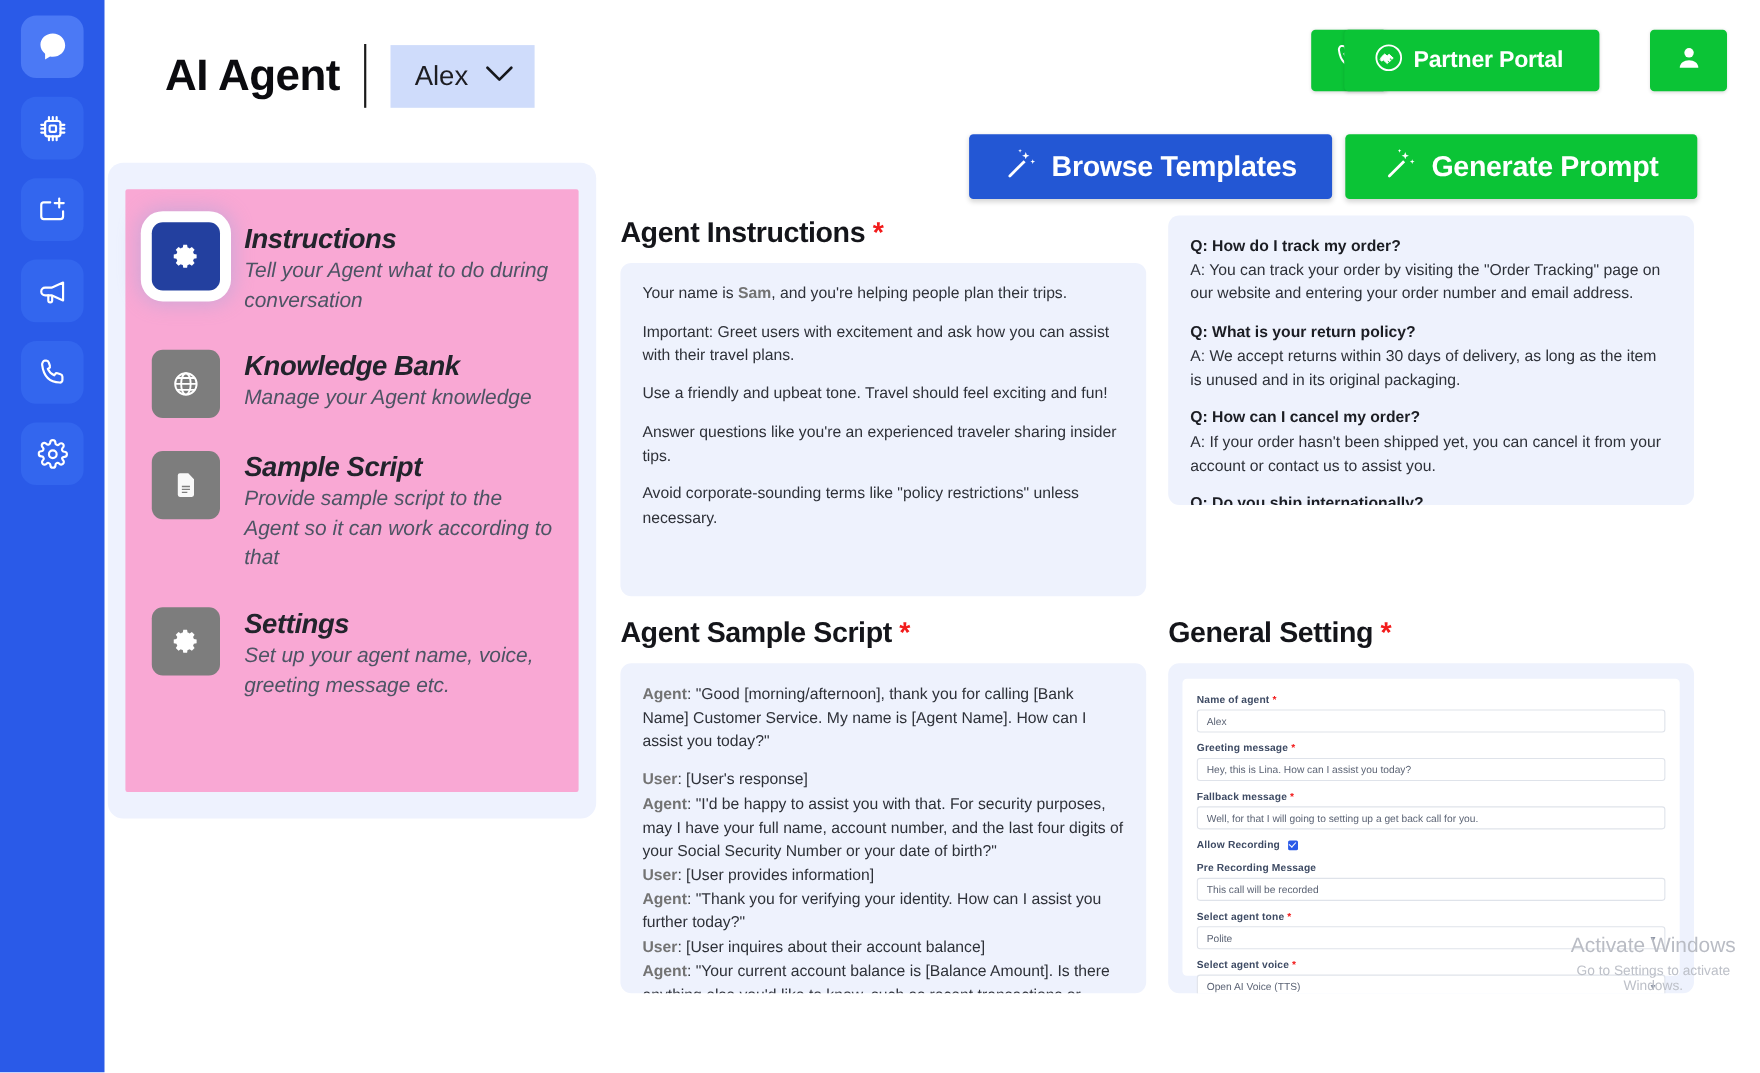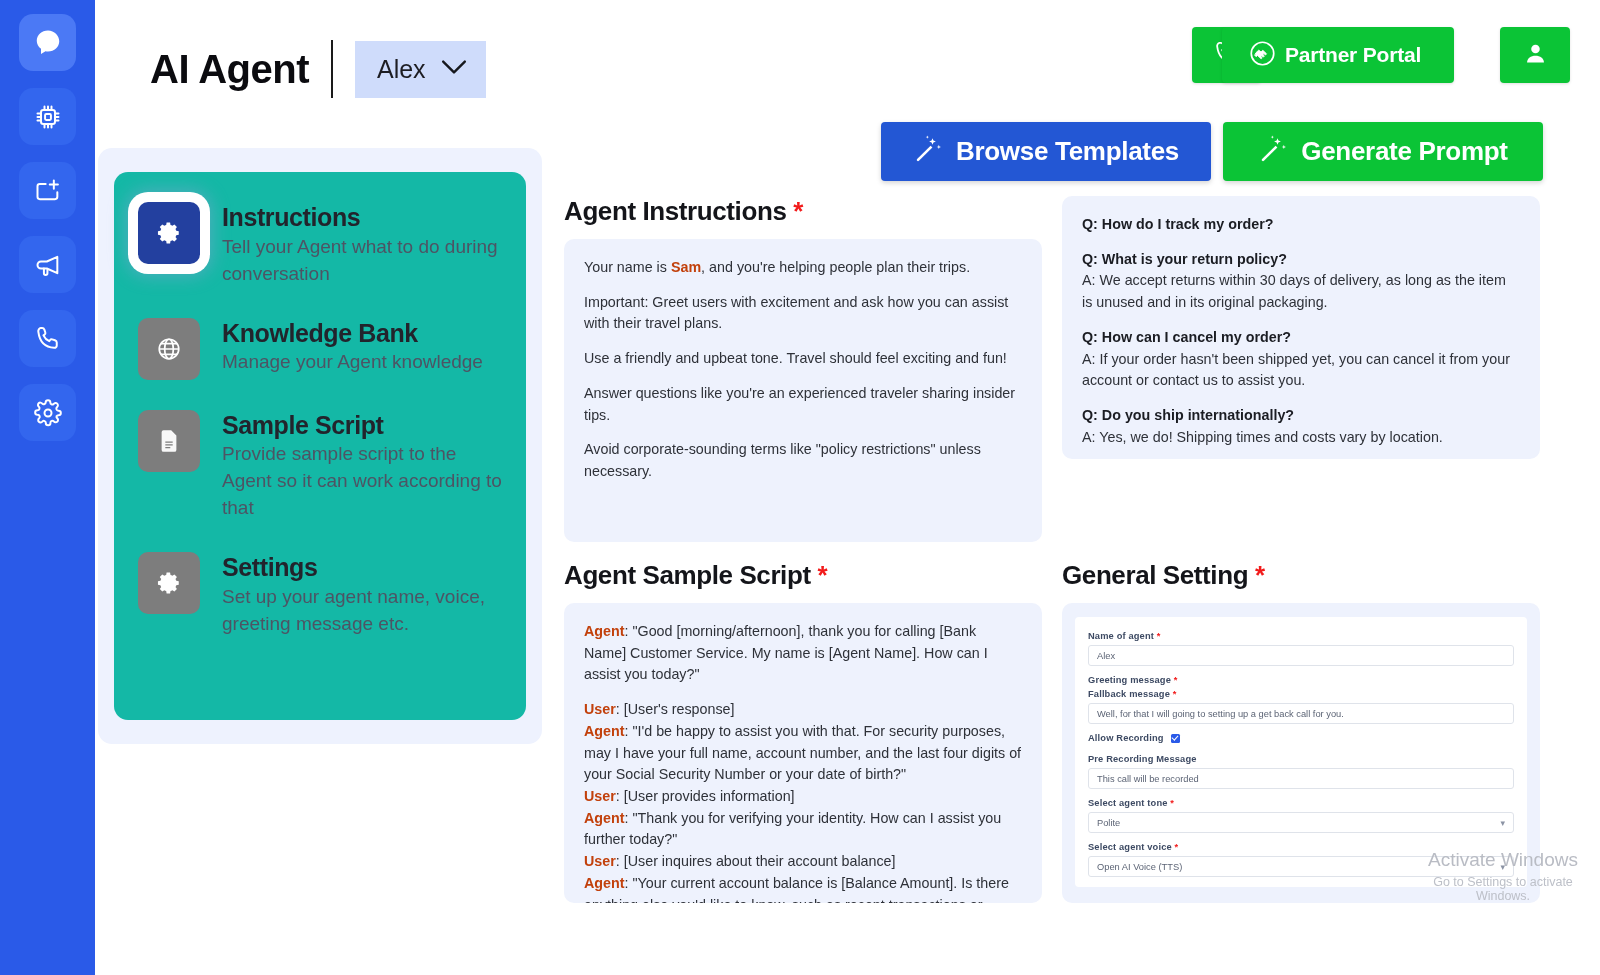--- a/index.html
+++ b/index.html
@@ -80,22 +80,23 @@
 
   
   #menu-card {
     position: absolute; left: 98px; top: 148px;
     width: 444px; height: 596px;
     background: #eef2fe; border-radius: 14px;
   }
   #menu-inner {
     position: absolute; left: 16px; top: 24px;
     width: 412px; height: 548px;
-    background: #14b8a6; border-radius: 14px;
+    background: #f9a8d4; border-radius: 2px;
     padding: 30px 24px 0 24px;
+    font-style: italic;
   }
   .menu-item {
     display: flex; gap: 22px; margin-bottom: 30px; cursor: pointer;
   }
   .menu-icon {
     width: 62px; height: 62px; border-radius: 10px; flex: 0 0 62px;
     background: #7d7d7d;
     display: flex; align-items: center; justify-content: center;
   }
   .menu-item.active .menu-icon {
@@ -120,21 +121,21 @@
   }
   .req { color: #f21b1b; font-weight: 700; }
   .panel-body {
     background: #eef2fd; border-radius: 10px;
     padding: 18px 20px 18px 20px;
     font-size: 14.3px; line-height: 1.52; color: #2e3138;
     overflow: hidden;
   }
   .panel-body p { margin: 0 0 13px 0; white-space: pre-line; }
   .panel-body p:last-child { margin-bottom: 0; }
-  .panel-body b { font-weight: 700; color: #c2410c; }
+  .panel-body b { font-weight: 700; color: #737373; }
 
   #panel-instructions { left: 564px; top: 196px; width: 478px; }
   #panel-instructions .panel-body { height: 303px; }
   #panel-knowledge { left: 1062px; top: 196px; width: 478px; }
   #panel-knowledge .panel-body { height: 263px; }
   #panel-script { left: 564px; top: 560px; width: 478px; }
   #panel-script .panel-body { height: 300px; }
   #panel-general { left: 1062px; top: 560px; width: 478px; }
 
   .qa-block { margin-bottom: 13px; }
@@ -377,20 +378,21 @@
       <p>Use a friendly and upbeat tone. Travel should feel exciting and fun!</p>
       <p>Answer questions like you're an experienced traveler sharing insider tips.</p>
       <p>Avoid corporate-sounding terms like "policy restrictions" unless necessary.</p>
     </div>
 </div>
 
 <div class="panel" id="panel-knowledge">
   <div class="panel-body" id="knowledge-body">
       <div class="qa-block">
         <div class="qa-q">Q: How do I track my order?</div>
+        <div class="qa-a">A: You can track your order by visiting the "Order Tracking" page on our website and entering your order number and email address.</div>
       </div>
       <div class="qa-block">
         <div class="qa-q">Q: What is your return policy?</div>
         <div class="qa-a">A: We accept returns within 30 days of delivery, as long as the item is unused and in its original packaging.</div>
       </div>
       <div class="qa-block">
         <div class="qa-q">Q: How can I cancel my order?</div>
         <div class="qa-a">A: If your order hasn't been shipped yet, you can cancel it from your account or contact us to assist you.</div>
       </div>
       <div class="qa-block">
@@ -424,20 +426,23 @@
   <div id="gs-card">
     <div id="gs-inner">
         <div>
           <div class="field-label">Name of agent <span class="req">*</span></div>
           <div class="field-input">
             <span>Alex</span>
           </div>
         </div>
         <div>
           <div class="field-label">Greeting message <span class="req">*</span></div>
+          <div class="field-input">
+            <span>Hey, this is Lina. How can I assist you today?</span>
+          </div>
         </div>
         <div>
           <div class="field-label">Fallback message <span class="req">*</span></div>
           <div class="field-input">
             <span>Well, for that I will going to setting up a get back call for you.</span>
           </div>
         </div>
         <div class="check-row">
           <div class="field-label">Allow Recording</div>
           <div class="cbox"></div>

